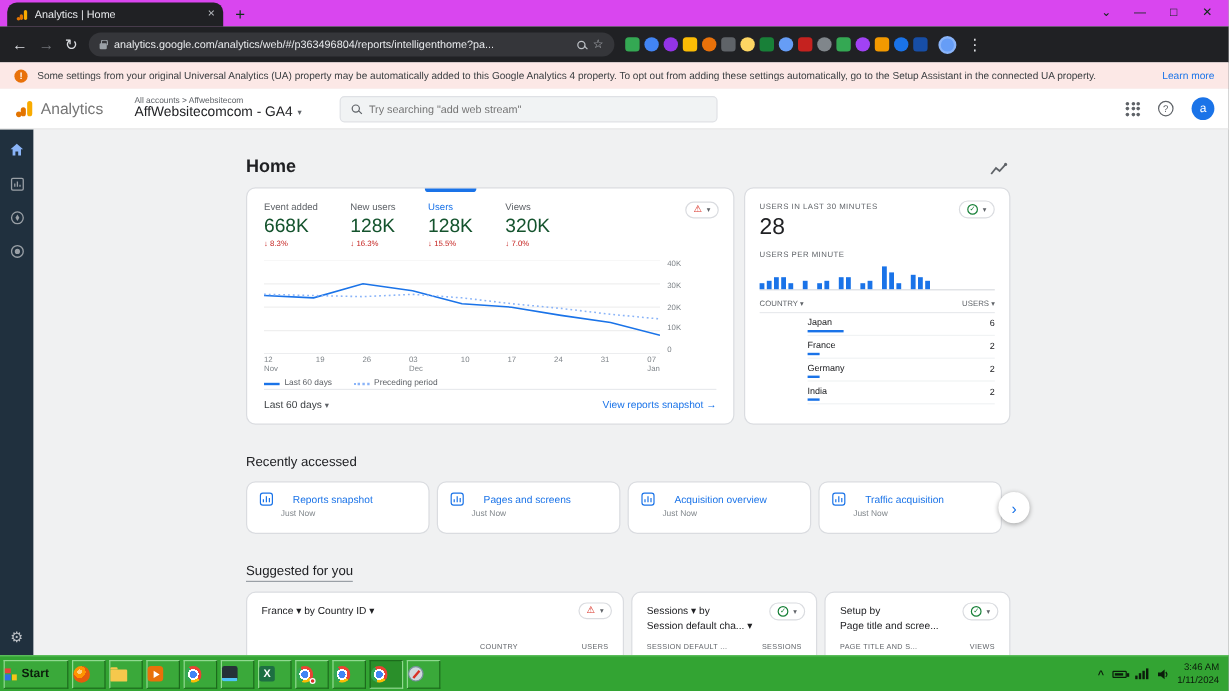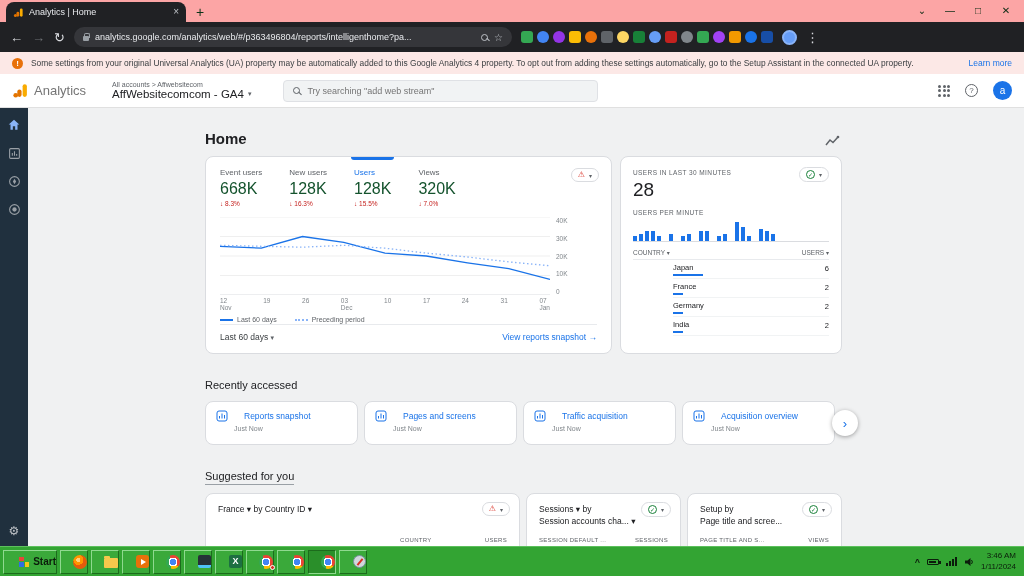--- a/index.html
+++ b/index.html
@@ -1,21 +1,21 @@
 <!DOCTYPE html>
 <html><head>
 <meta charset="utf-8">
 <style>
   * { box-sizing: border-box; margin: 0; padding: 0; }
   html,body { width:1024px; height:576px; }
   body { font-family:"Liberation Sans", sans-serif; background:#000; }
   .screen { position:relative; width:1024px; height:576px; overflow:hidden; background:#f0f1f2; }
 
   
-  .titlebar { position:absolute; top:0; left:0; right:0; height:22px; background:#fca5a5; display:flex; align-items:flex-end; }
+  .titlebar { position:absolute; top:0; left:0; right:0; height:22px; background:#d946ef; display:flex; align-items:flex-end; }
   .tab { margin-left:6px; width:180px; height:20px; background:#202124; border-radius:8px 8px 0 0; display:flex; align-items:center; padding:0 7px; gap:5px; }
   .tab-title { color:#e8eaed; font-size:9px; flex:1; white-space:nowrap; overflow:hidden; }
   .tab-close { color:#bdc1c6; font-size:10px; line-height:1; }
   .newtab { color:#0c3317; font-size:14px; margin:0 0 3px 10px; line-height:1; }
   .win-controls { margin-left:auto; align-self:center; display:flex; gap:0; margin-right:4px; }
   .win-btn { width:28px; text-align:center; color:#0a2b12; font-size:10px; line-height:20px; }
 
   
   .navbar { position:absolute; top:22px; left:0; right:0; height:30px; background:#202124; display:flex; align-items:center; padding:0 10px; gap:9px; }
   .nav-ic { color:#dadce0; font-size:13px; line-height:1; }
@@ -116,21 +116,21 @@
   .sug-row { display:flex; gap:6px; margin-top:8px; }
   .sug-card { padding:9px 12px; height:70px; position:relative; }
   .sug-1 { width:315px; } .sug-s { width:155px; }
   .sg-title { font-size:8.5px; color:#202124; line-height:1.45; height:27px; overflow:hidden; }
   .sg-status { position:absolute; right:9px; top:8px; display:flex; align-items:center; gap:4px; border:1px solid #dadce0; border-radius:10px; padding:2px 6px; background:#fff; }
   .sg-cols { display:flex; justify-content:space-between; font-size:6px; letter-spacing:.3px; color:#5f6368; margin-top:7px; border-bottom:1px solid #e8eaed; padding-bottom:3px; }
   .sg-cols.offset { margin-left:182px; }
 
   
   .taskbar { position:absolute; left:0; right:0; bottom:0; height:30px; background:#33a433; border-top:1px solid #5cc05c; display:flex; align-items:center; padding:0 3px; gap:3px; }
-  .tb-btn { height:24px; border:1px solid; border-color:#8fd98f #1c6b1c #1c6b1c #8fd98f; background:#3aa93a; display:flex; align-items:center; justify-content:flex-end; flex:0 0 auto; }
+  .tb-btn { height:24px; border:1px solid; border-color:#8fd98f #1c6b1c #1c6b1c #8fd98f; background:#3aa93a; display:flex; align-items:center; justify-content:flex-start; flex:0 0 auto; }
   .start { width:54px; gap:4px; font-size:10px; font-weight:bold; color:#0b1d0b; }
   .flag { width:10px; height:10px; display:grid; grid-template-columns:1fr 1fr; gap:1px; }
   .flag i { display:block; }
   .tb-ic { width:28px; }
   .tb-ic.active { background:#2a8f2a; border-color:#1c6b1c #8fd98f #8fd98f #1c6b1c; }
   .chrome-logo { width:14px; height:14px; border-radius:50%;
     background:
       radial-gradient(circle at 50% 50%, #4285f4 0 3px, #fff 3px 4.5px, rgba(0,0,0,0) 4.5px),
       conic-gradient(#ea4335 0 130deg, #fbbc05 130deg 200deg, #34a853 200deg 330deg, #ea4335 330deg); position:relative; }
   .badge-dot { position:absolute; right:-2px; bottom:-1px; width:5px; height:5px; border-radius:50%; background:#d93025; border:1px solid #fff; }
@@ -280,21 +280,21 @@
         <svg class="insights" width="15" height="15" viewBox="0 0 15 15">
             <polyline points="1,11 5,6 8,8.5 13,3" stroke="#5f6368" stroke-width="1.5" fill="none"></polyline>
             <circle cx="13" cy="3" r="1.3" fill="#5f6368"></circle>
           </svg>
 
         <div class="row1">
 
           <div class="card metrics-card">
             <div class="tabs">
               <div class="mtab">
-                <div class="lbl">Event users</div>
+                <div class="lbl">Event added</div>
                 <div class="val">668K</div>
                 <div class="dlt">↓ 8.3%</div>
               </div>
               <div class="mtab">
                 <div class="lbl">New users</div>
                 <div class="val">128K</div>
                 <div class="dlt">↓ 16.3%</div>
               </div>
               <div class="mtab active">
                 <div class="lbl">Users</div>
@@ -466,52 +466,52 @@
                 <span class="rc-label">Pages and screens</span>
               </div>
             <div class="rc-time">Just Now</div>
           </div>
           <div class="card recent-card">
             <div class="rc-top">
                 <svg width="12" height="12" viewBox="0 0 12 12">
                   <rect x="1" y="1" width="10" height="10" rx="2" fill="none" stroke="#1a73e8"></rect>
                   <path d="M3.5 8.5V6M6 8.5V3.5M8.5 8.5V5" stroke="#1a73e8"></path>
                 </svg>
-                <span class="rc-label">Traffic acquisition</span>
+                <span class="rc-label">Acquisition overview</span>
               </div>
             <div class="rc-time">Just Now</div>
           </div>
           <div class="card recent-card">
             <div class="rc-top">
                 <svg width="12" height="12" viewBox="0 0 12 12">
                   <rect x="1" y="1" width="10" height="10" rx="2" fill="none" stroke="#1a73e8"></rect>
                   <path d="M3.5 8.5V6M6 8.5V3.5M8.5 8.5V5" stroke="#1a73e8"></path>
                 </svg>
-                <span class="rc-label">Acquisition overview</span>
+                <span class="rc-label">Traffic acquisition</span>
               </div>
             <div class="rc-time">Just Now</div>
           </div>
           <div class="chev-btn">›</div>
         </div>
 
         <div class="section-title"><span class="sug-u">Suggested for you</span></div>
         <div class="sug-row">
           <div class="card sug-card sug-1">
             <div class="sg-title"><span>France ▾ by Country ID ▾</span><br><span></span></div>
             <div class="sg-status">
                 <span class="warn-g">⚠</span>
                 <span class="sel-caret">▾</span>
               </div>
             <div class="sg-cols offset">
               <span>COUNTRY</span>
               <span>USERS</span>
             </div>
           </div>
           <div class="card sug-card sug-s">
-            <div class="sg-title"><span>Sessions ▾ by</span><br><span>Session accounts cha... ▾</span></div>
+            <div class="sg-title"><span>Sessions ▾ by</span><br><span>Session default cha... ▾</span></div>
             <div class="sg-status">
                 <span class="ok-ic">✓</span>
                 <span class="sel-caret">▾</span>
               </div>
             <div class="sg-cols">
               <span>SESSION DEFAULT ...</span>
               <span>SESSIONS</span>
             </div>
           </div>
           <div class="card sug-card sug-s">

